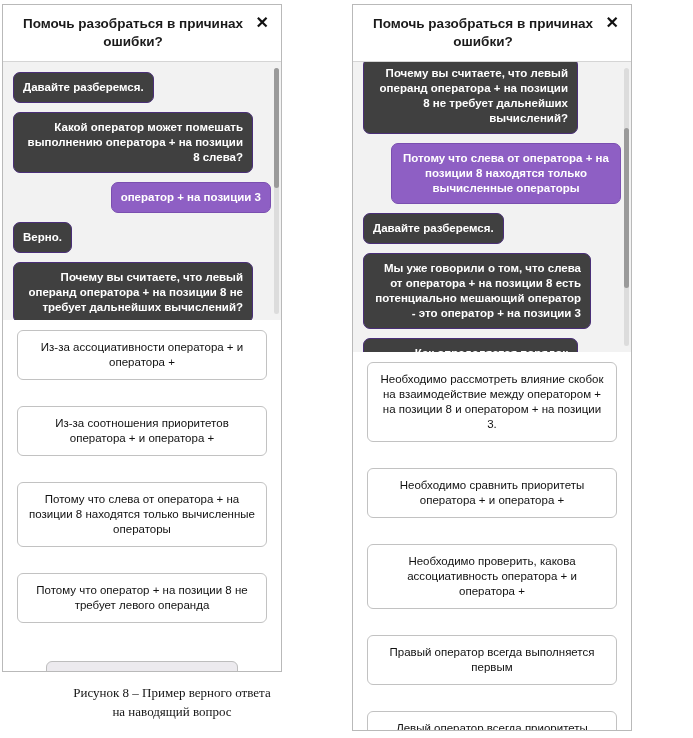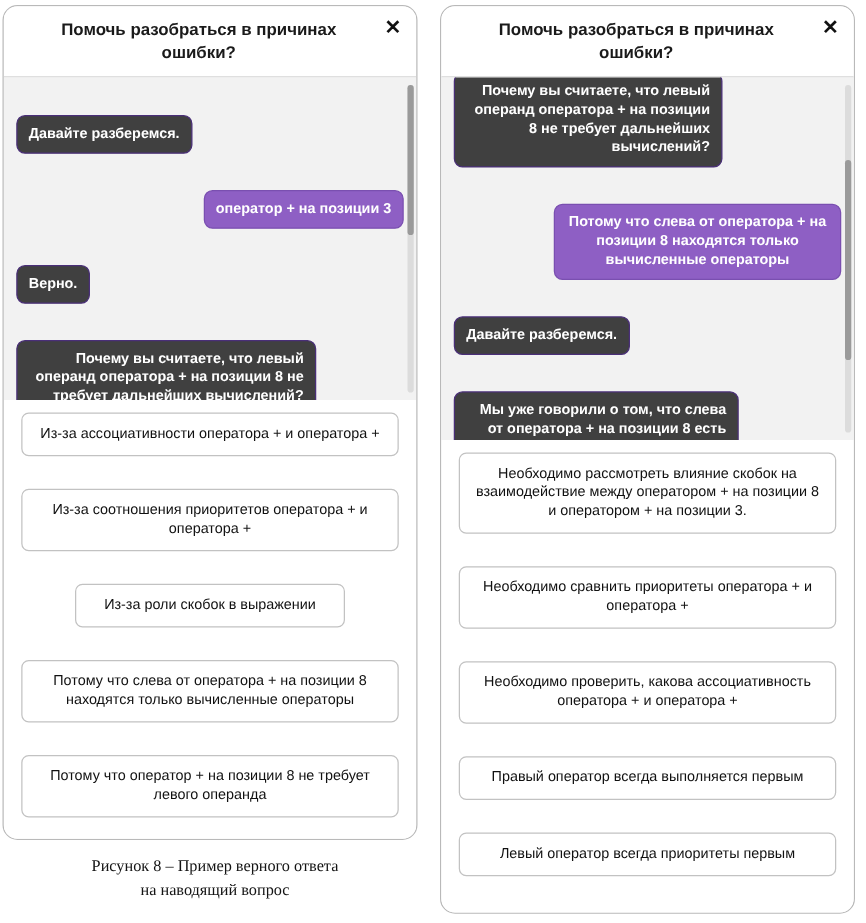--- a/index.html
+++ b/index.html
@@ -18,24 +18,24 @@
 
   .page {
     position: relative;
     width: 693px;
     height: 738px;
   }
 
   .panel {
     position: absolute;
     top: 4px;
-    width: 332px;
+    width: 280px;
     background: #ffffff;
     border: 1px solid #b9b9b9;
-    border-radius: 12px;
+    border-radius: 0;
     box-sizing: border-box;
     display: flex;
     flex-direction: column;
     overflow: hidden;
   }
   .panel-left {
     left: 2px;
     height: 668px;
   }
   .panel-right {
@@ -98,21 +98,20 @@
     box-sizing: border-box;
     border-radius: 7px;
     color: #ffffff;
     font-size: 11.5px;
     font-weight: bold;
     line-height: 1.3;
     padding: 7px 9px;
     margin-bottom: 9px;
     display: inline-block;
     max-width: 250px;
-    margin-top: 20px;
   }
   .bubble.bot {
     background: #404040;
     border: 1px solid #4a2f78;
     float: left;
     clear: both;
     text-align: right;
   }
   .bubble.user {
     background: #8e5fc4;
@@ -183,33 +182,33 @@
 <div class="page">
 
   <div class="panel panel-left">
     <div class="panel-header">
       <span>Помочь разобраться в причинах ошибки?</span>
       <span class="close-icon">✕</span>
     </div>
 
     <div class="chat-area chat-left">
       <div class="bubble bot" style="max-width:155px;">Давайте разберемся.</div>
+      <div class="bubble bot" style="max-width:240px;">Какой оператор может помешать выполнению оператора + на позиции 8 слева?</div>
       <div class="bubble user" style="max-width:190px;">оператор + на позиции 3</div>
       <div class="bubble bot" style="max-width:80px;">Верно.</div>
       <div class="bubble bot" style="max-width:240px;">Почему вы считаете, что левый операнд оператора + на позиции 8 не требует дальнейших вычислений?</div>
       <div class="row-clear"></div>
       <div class="scrollbar">
         <div class="scroll-thumb" style="top:0; height:120px;"></div>
       </div>
     </div>
 
     <div class="options">
       <div class="option">Из-за ассоциативности оператора + и оператора +</div>
       <div class="option">Из-за соотношения приоритетов оператора + и оператора +</div>
-      <div class="option narrow">Из-за роли скобок в выражении</div>
       <div class="option">Потому что слева от оператора + на позиции 8 находятся только вычисленные операторы</div>
       <div class="option">Потому что оператор + на позиции 8 не требует левого операнда</div>
     </div>
 
     <div class="footer-btn-wrap">
       <button class="footer-btn">Спасибо, я разобрался</button>
     </div>
   </div>
 
   <div class="panel panel-right">

